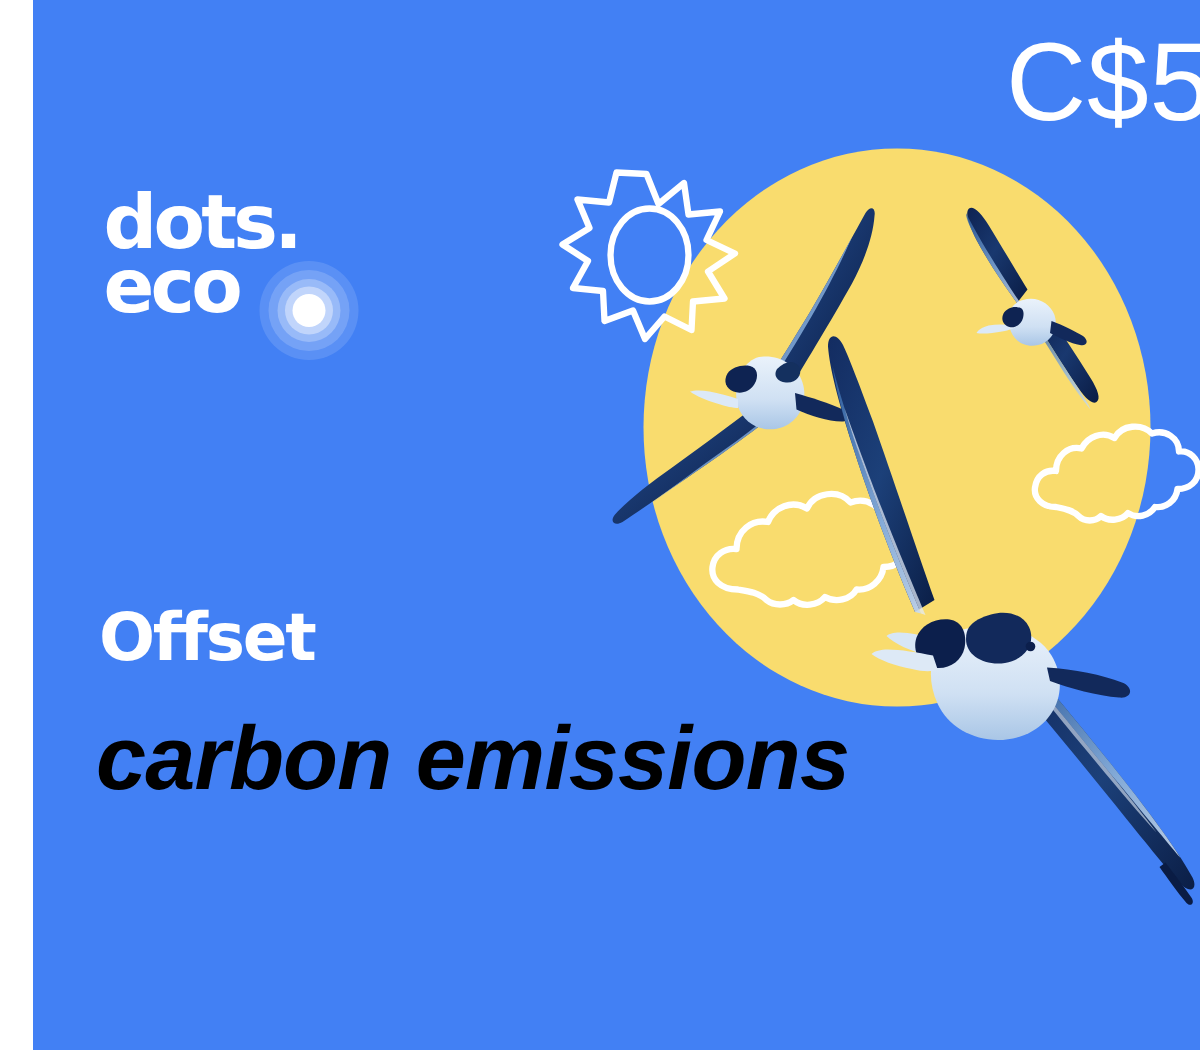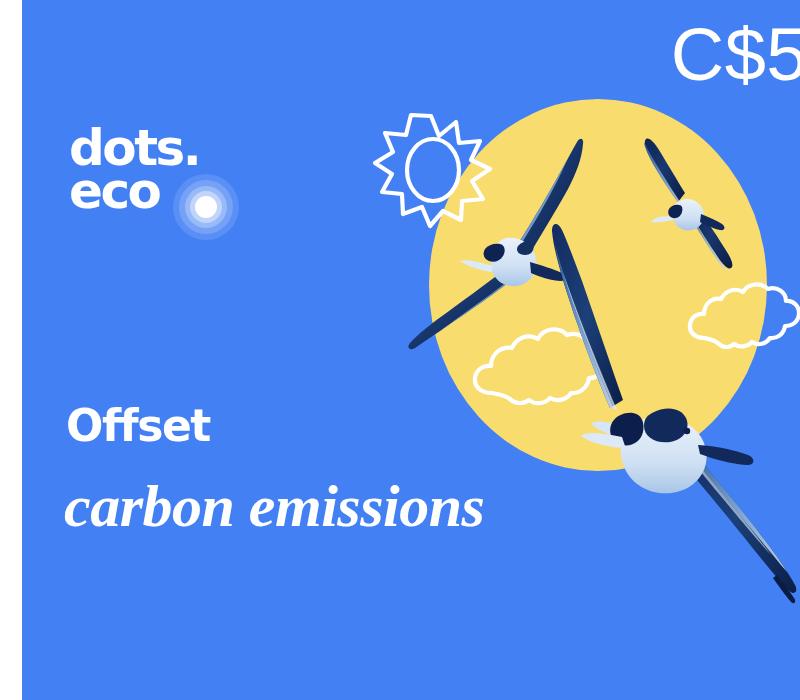--- a/index.html
+++ b/index.html
@@ -86,22 +86,22 @@
     font-family: "DejaVu Sans", sans-serif;
     font-weight: 700;
     font-size: 44px;
     letter-spacing: -1.5px;
     line-height: 1;
   }
   .subhead {
     position: absolute;
     left: 42px;
     top: 476px;
-    color: #ffffff;
-    font-family: Liberation Serif, serif;
+    color: #000000;
+    font-family: Liberation Sans, sans-serif;
     font-weight: 700;
     font-style: italic;
     font-size: 60px;
     letter-spacing: -0.5px;
     line-height: 1;
   }
 
   
   .art-svg {
     position: absolute;

